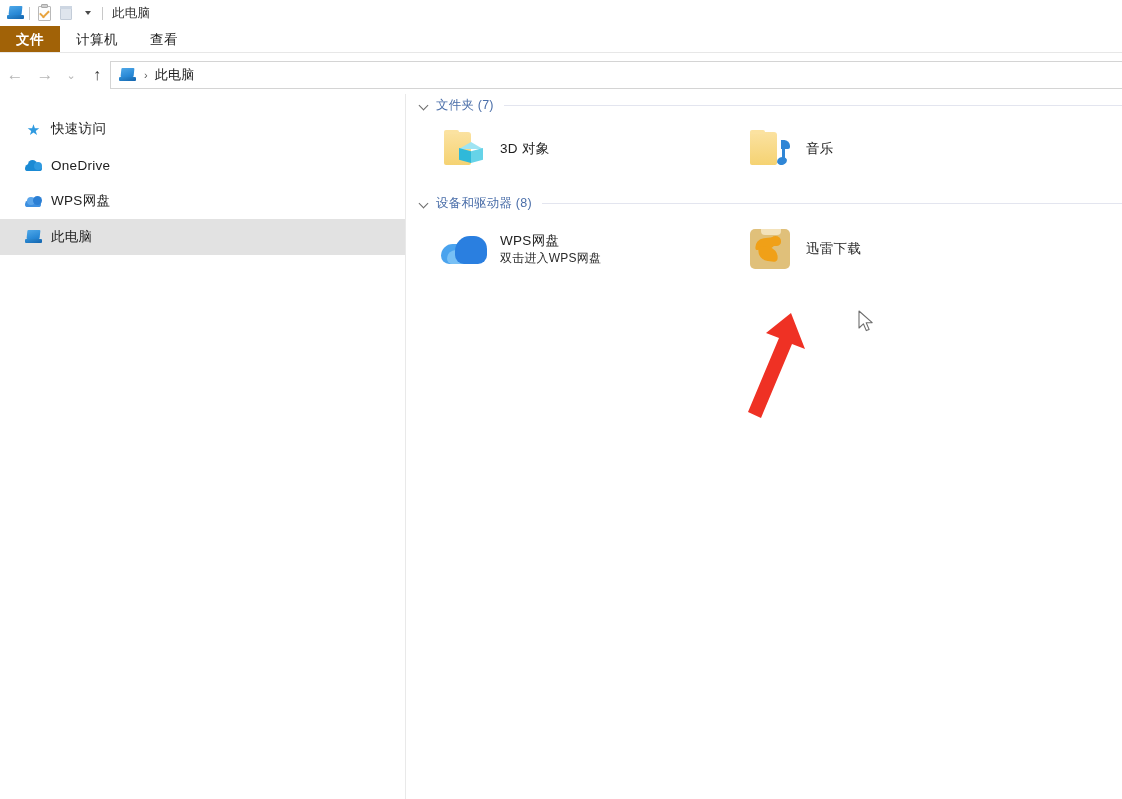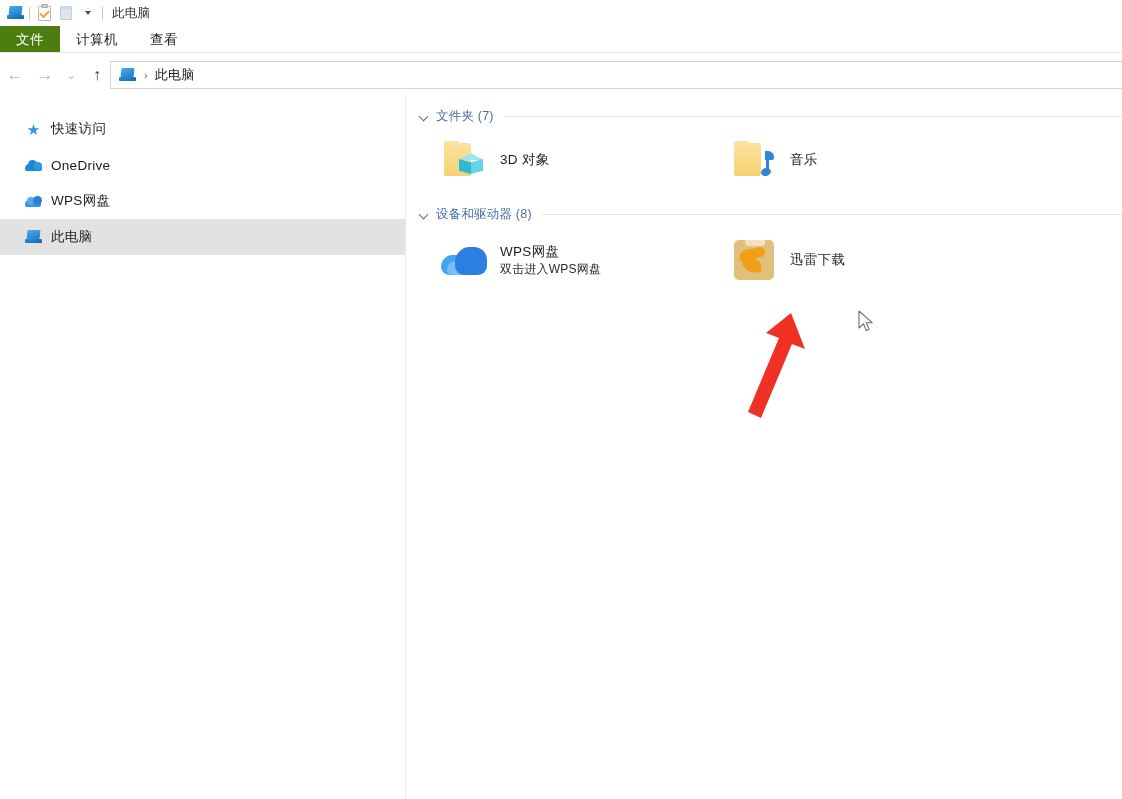--- a/index.html
+++ b/index.html
@@ -111,23 +111,23 @@
   }
   .tab {
     display: flex; align-items: center; justify-content: center;
     padding: 0 16px;
     font-size: 13.5px;
     color: #1b1b1b;
     cursor: default;
     letter-spacing: 0.5px;
   }
   .tab.active {
-    background: #4d7c0f;
+    background: #a16207;
     color: #ffffff;
-    font-weight: 400;
+    font-weight: 700;
   }
   .ribbon-underline {
     position: absolute;
     left: 0; top: 52px;
     width: 1122px; height: 1px;
     background: #e7e7e7;
   }
 
   
   .addressbar {
@@ -315,20 +315,21 @@
     background: #e3e5ef;
     margin-left: 10px;
     margin-right: 0px;
   }
 
   .tile-grid {
     display: flex;
     flex-wrap: wrap;
     padding-left: 18px;
     padding-top: 4px;
+    gap: 16px;
   }
   .tile {
     width: 290px;
     height: 58px;
     display: flex;
     align-items: center;
     padding-left: 14px;
     cursor: default;
     flex: 0 0 auto;
   }
@@ -683,21 +684,21 @@
         </span>
     </span>
     <span class="nav-label">此电脑</span>
   </div>
 
 
 </div>
 
 <div class="content">
 
-  <div class="group-header" style="margin-top:11px;">
+  <div class="group-header" style="">
     <span class="group-chevron"></span>
     <span class="group-title">文件夹 (7)</span>
     <span class="group-rule"></span>
   </div>
 
   <div class="tile-grid">
 
     <div class="tile">
       <span class="tile-icon">
         <span class="fld">

